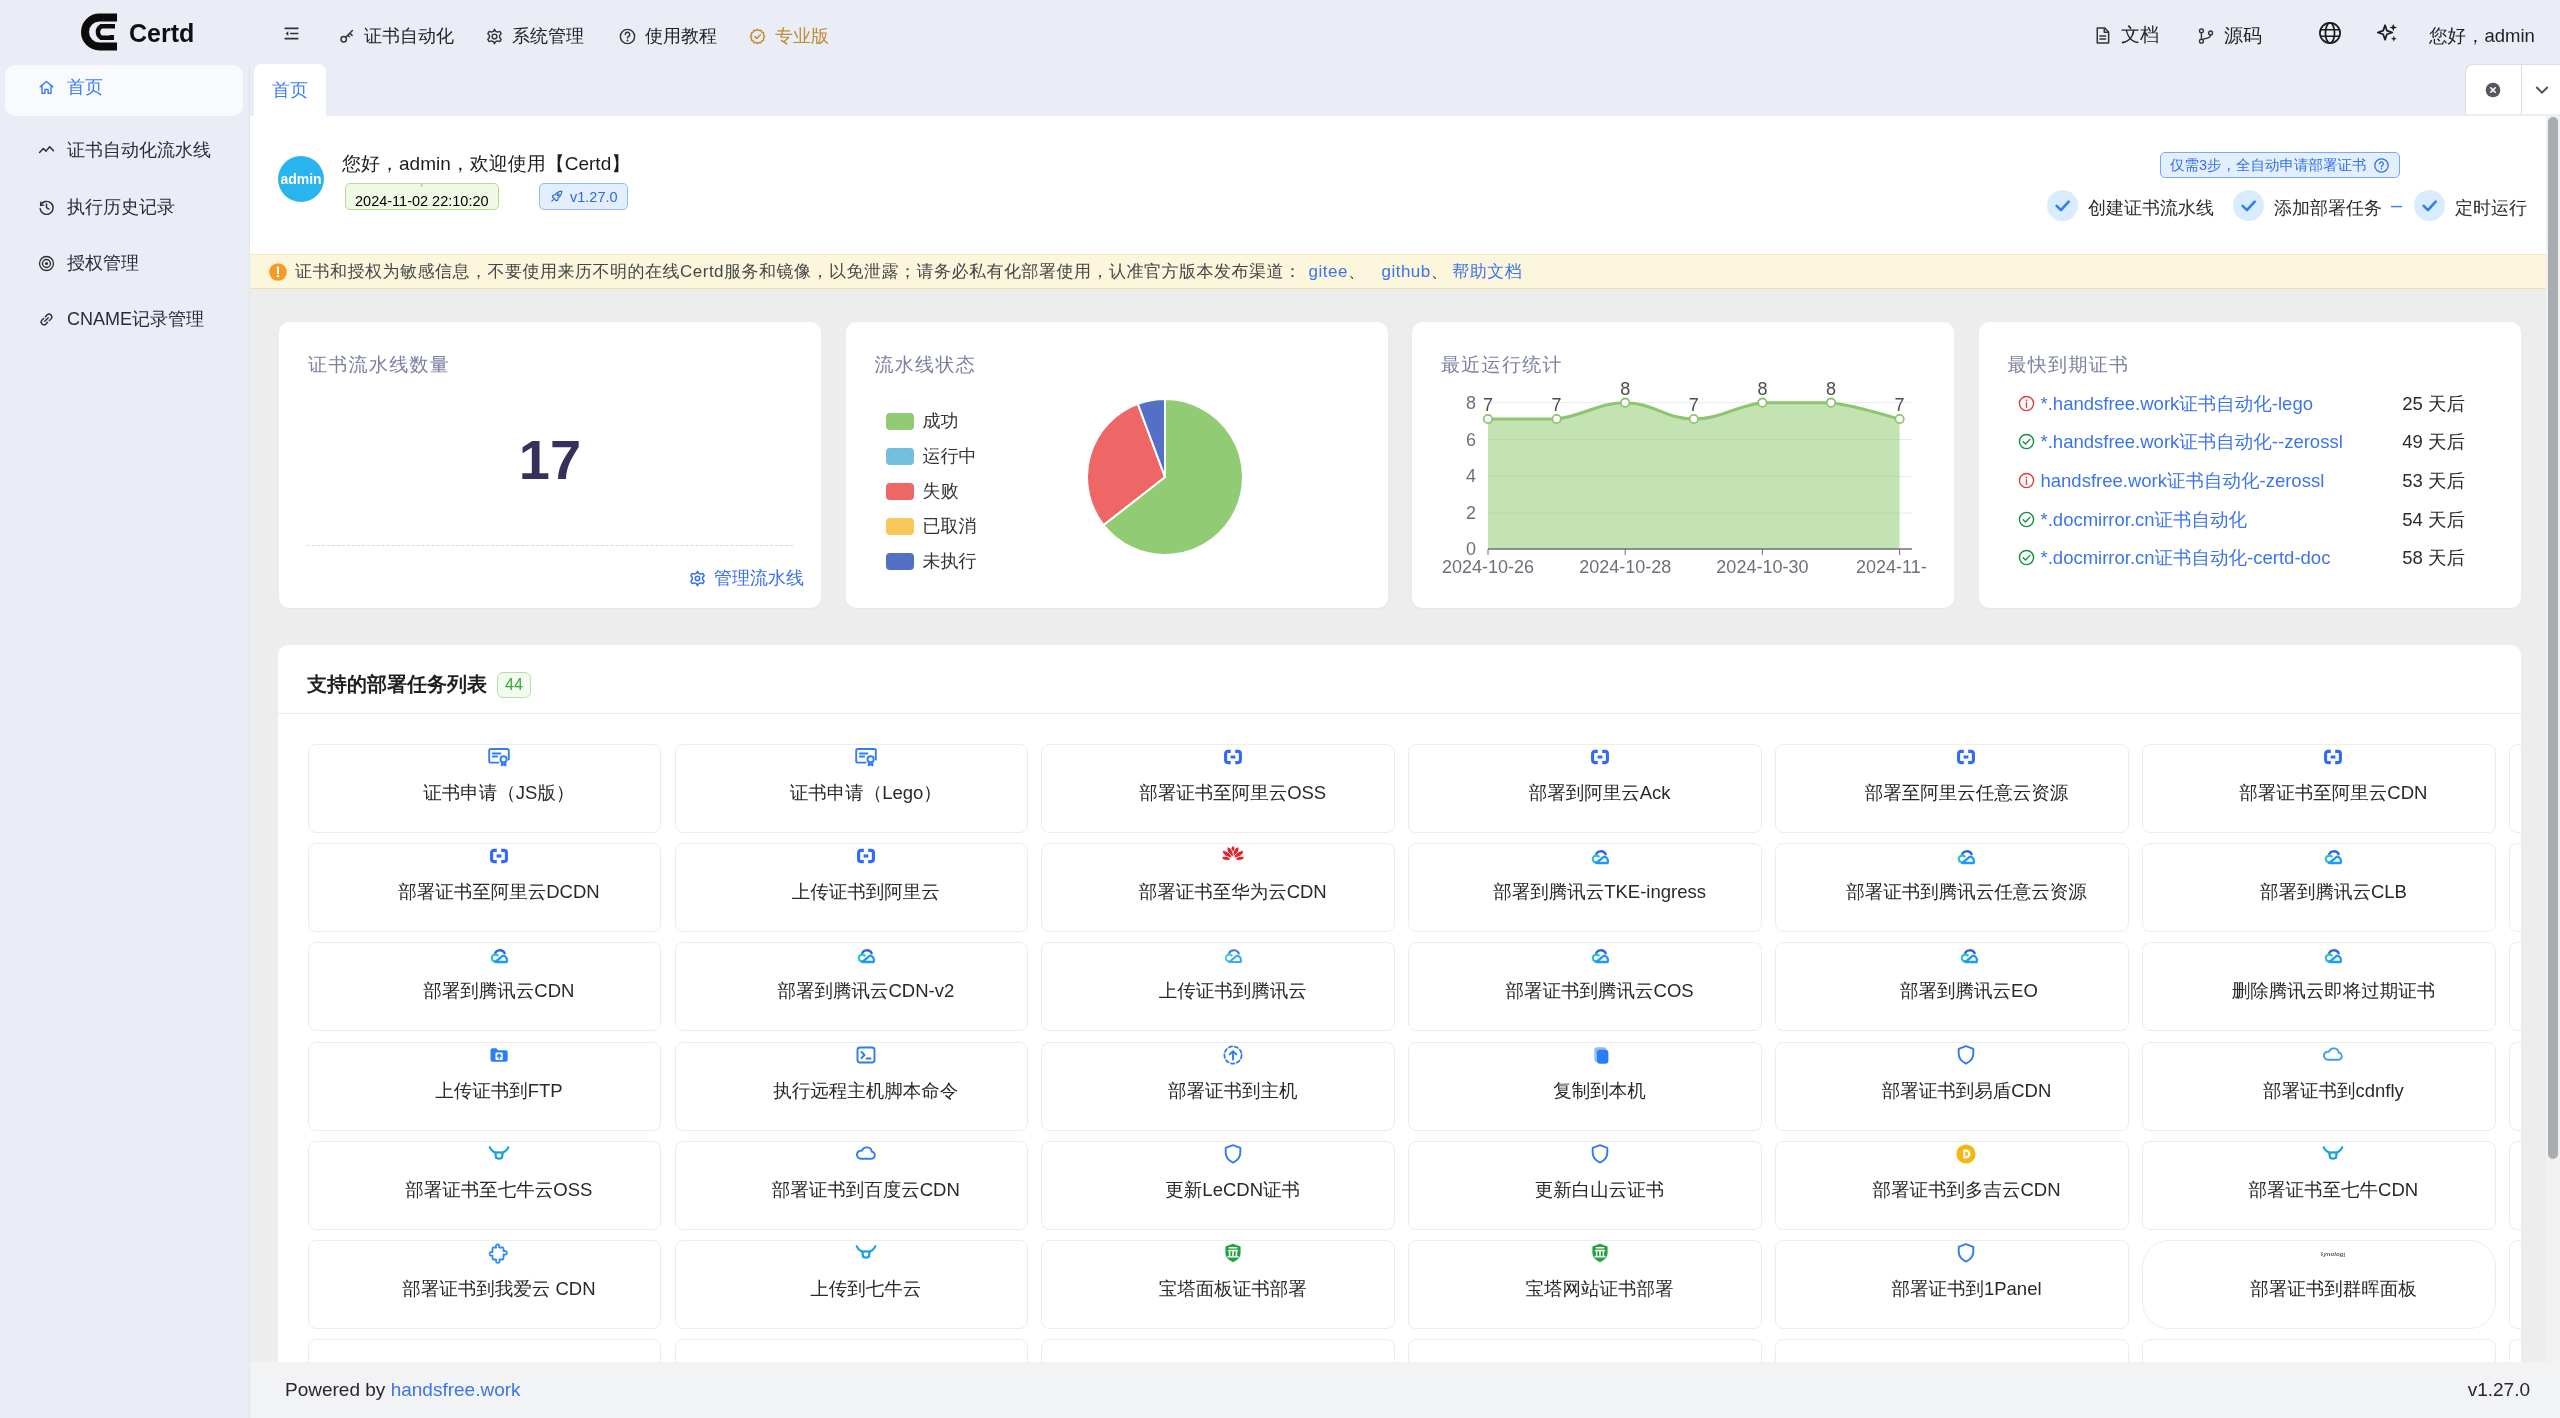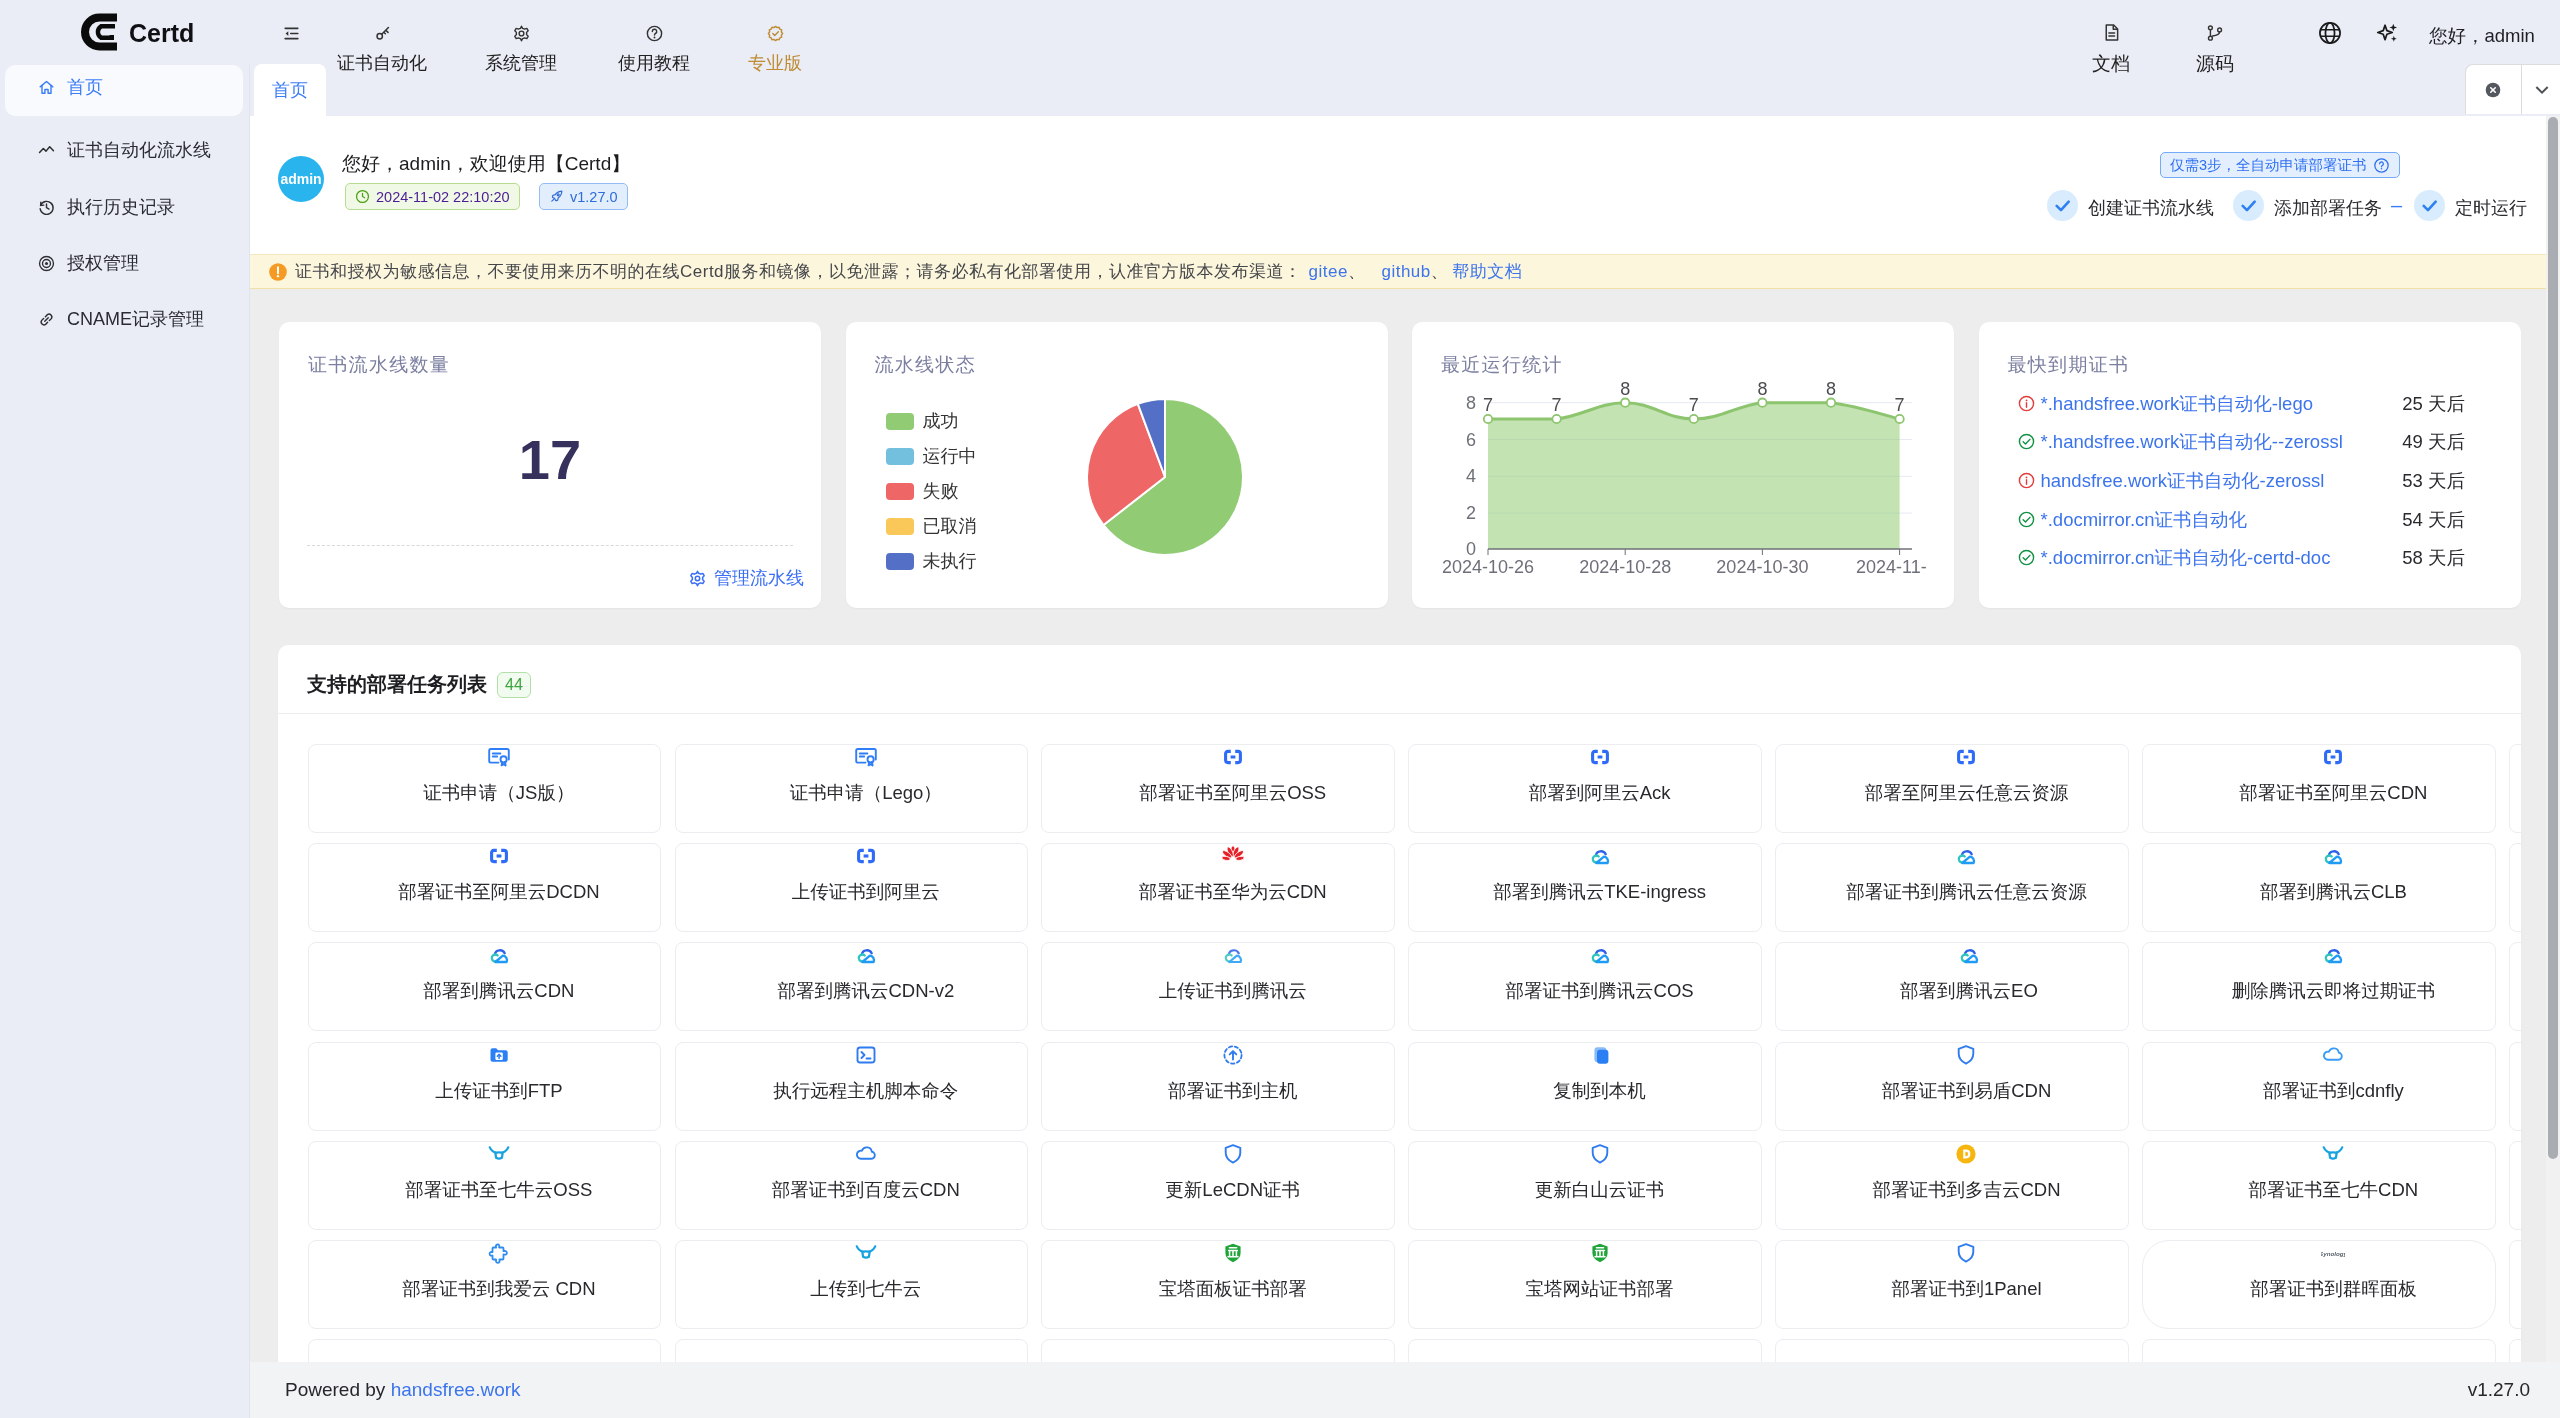--- a/index.html
+++ b/index.html
@@ -22,21 +22,21 @@
 .cell { position:absolute; width:353.6px; height:89px; background:#fff; border:1px solid #ebedf0; border-radius:8px; display:flex; align-items:center; padding-left:29px; gap:11px;flex-direction:column; }
 .cell span { font-size:18.5px; color:#28282d; white-space:nowrap; }
 .exp { position:absolute; left:39px; right:56px; height:22px; display:flex; align-items:center; gap:6px; }
 .elink { font-size:18.5px; color:#3c74ec; white-space:nowrap; }
 .edays { margin-left:auto; font-size:18.5px; color:#2a2a2e; white-space:nowrap; }
 .clbl { font-size:18px; fill:#4c4c50; font-family:"Liberation Sans",sans-serif; }
 .clbl2 { font-size:18px; fill:#6e7079; font-family:"Liberation Sans",sans-serif; }
 .xlbl { font-size:18px; fill:#6e7079; font-family:"Liberation Sans",sans-serif; }
 #scroll { left:2546px; top:116px; width:14px; height:1246px; background:#f1f1f2; }
 #thumb { position:absolute; left:2px; top:1px; width:10px; height:1042px; background:#a9acb1; border-radius:6px; }
-.navitem { display:flex; align-items:center; gap:8px; font-size:18px; color:#222; white-space:nowrap;flex-direction:column; }
+.navitem { display:flex; align-items:center; gap:8px; font-size:18px; color:#222; white-space:nowrap; }
 .stxt { top:196px; font-size:18px; color:#2b2b30; white-space:nowrap; }
 .mitem { position:absolute; left:37px; display:flex; align-items:center; gap:11px; font-size:18px; color:#2b2b33; white-space:nowrap; }
 a { text-decoration:none; }
 .chip { display:flex; align-items:center; gap:6px; height:27px; border-radius:5px; font-size:14.5px; padding:0 9px; }
 </style></head>
 <body>
 <div id="header" class="abs"></div>
 <div id="sidebar" class="abs"></div>
 <div id="tabbar" class="abs"></div>
 
@@ -186,21 +186,21 @@
     </svg>
   <div style="width:1px;height:49px;background:#dcdcdc;margin-left:20px;"></div>
   <svg width="16" height="16" viewBox="0 0 24 24" style="margin-left:12px;">
       <path d="M3.5 7.5 L12 16 L20.5 7.5" fill="none" stroke="#4e5257" stroke-width="3"></path>
     </svg>
 </div>
 
 <div id="welcome" class="abs"></div>
 <div class="abs" style="left:278px;top:156px;width:46px;height:46px;border-radius:50%;background:#29b4ee;color:#fff;font-size:14px;font-weight:bold;display:flex;align-items:center;justify-content:center;">admin</div>
 <div class="abs" style="left:342px;top:151px;font-size:19px;color:#1d1d20;">您好，admin，欢迎使用【Certd】</div>
-<div class="abs chip" style="left:345px;top:183px;background:#f0f9e6;border:1px solid #b7dc8f;color:#4c1d95;">
+<div class="abs chip" style="left:345px;top:183px;background:#f0f9e6;border:1px solid #b7dc8f;color:#000000;flex-direction:column;">
     <svg width="15" height="15" viewBox="0 0 24 24">
       <circle cx="12" cy="12" r="9.5" fill="none" stroke="#4da012" stroke-width="2"></circle>
       <path d="M12 6.8 V12 L15.4 14" fill="none" stroke="#4da012" stroke-width="2" stroke-linecap="round"></path>
     </svg>
     <span>2024-11-02 22:10:20</span>
   </div>
 <div class="abs chip" style="left:539px;top:183px;background:#e3eefc;border:1px solid #92bcf3;color:#2e6cd9;">
     <svg width="15" height="15" viewBox="0 0 24 24">
       <g fill="none" stroke="#2e6cd9" stroke-width="1.9" stroke-linecap="round" stroke-linejoin="round">
         <path d="M9 15 C4 14 4.5 9 9.5 9.5 C12 4.5 19 3.5 20.5 3.5 C20.5 5 19.5 12 14.5 14.5 C15 19.5 10 20 9 15 Z"></path>

